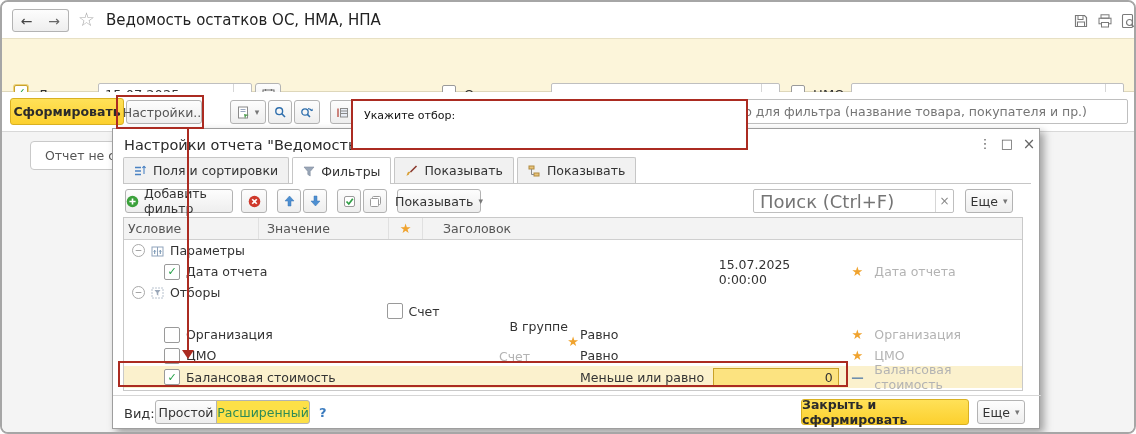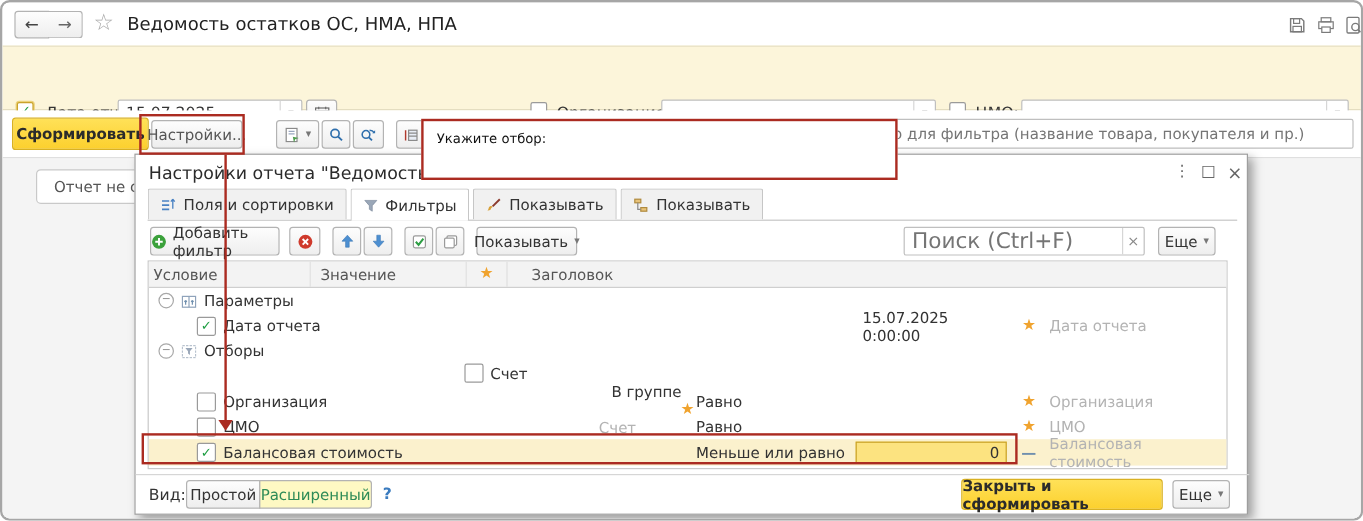--- a/index.html
+++ b/index.html
@@ -401,21 +401,21 @@
           <div style="width:126px;height:18px;margin-left:2px;background:#fce380;border:1px solid #c9a227;text-align:right;padding:1px 5px 0 0;box-sizing:border-box;color:#333;">0</div>
         </div>
         <div class="c-star dash">—</div>
         <div class="c-head">Балансовая стоимость</div>
       </div>
     </div>
 
     <div class="abs" style="left:0;top:266px;width:928px;height:1px;background:#d6d6d6;"></div>
     <span class="abs" style="left:11px;top:277px;">Вид:</span>
     <div class="abs btn" style="left:42px;top:271px;width:62px;height:24px;border-radius:3px 0 0 3px;">Простой</div>
-    <div class="abs btn" style="left:103px;top:271px;width:94px;height:24px;border-radius:0 3px 3px 0;background:#fef9c3;color:#2e8b57;">Расширенный</div>
+    <div class="abs btn" style="left:103px;top:271px;width:94px;height:24px;border-radius:0 3px 3px 0;background:#fde047;color:#2e8b57;">Расширенный</div>
     <span class="abs" style="left:206px;top:276px;color:#3a7bbf;font-weight:bold;cursor:pointer;">?</span>
     <div class="abs btn btn-yellow" style="left:688px;top:270px;width:168px;height:26px;font-size:12.5px;">Закрыть и сформировать</div>
     <div class="abs btn" style="left:864px;top:271px;width:48px;height:24px;">
       <span>Еще</span>
       <span class="caret">▾</span>
     </div>
   </div>
 
   <div class="abs red" style="left:114px;top:93px;width:88px;height:34px;z-index:20;"></div>
   <div class="abs" style="left:185px;top:127px;width:2px;height:221px;background:#ab2b21;z-index:20;"></div>

